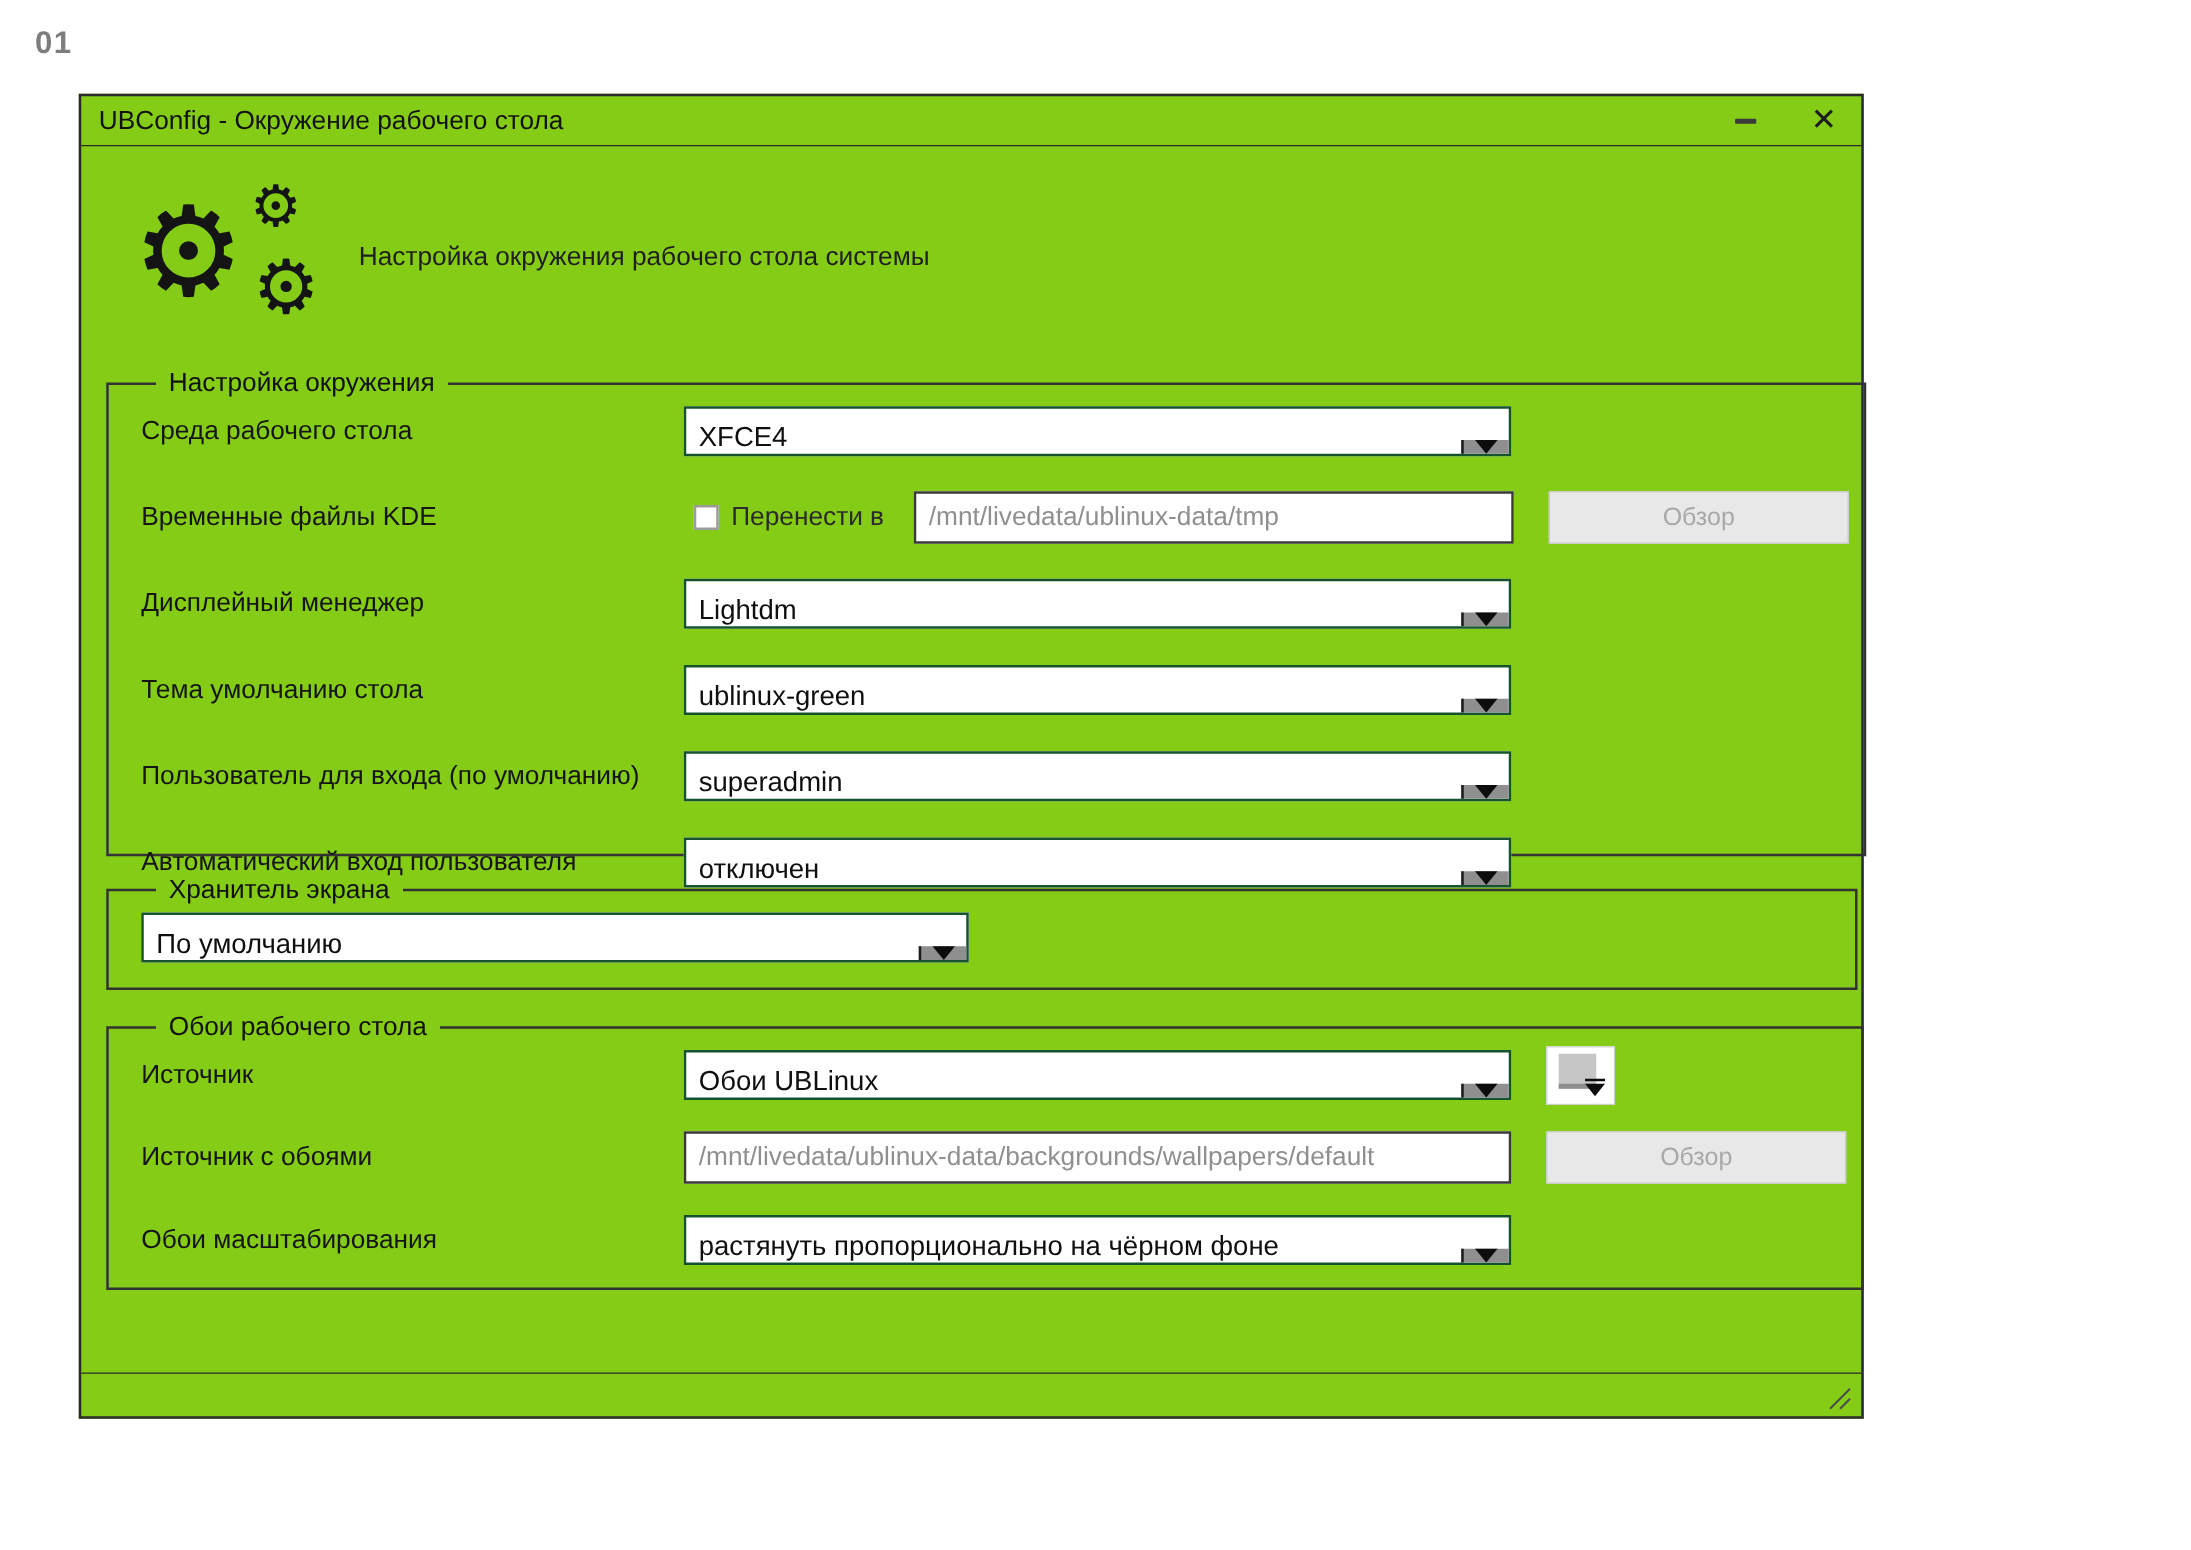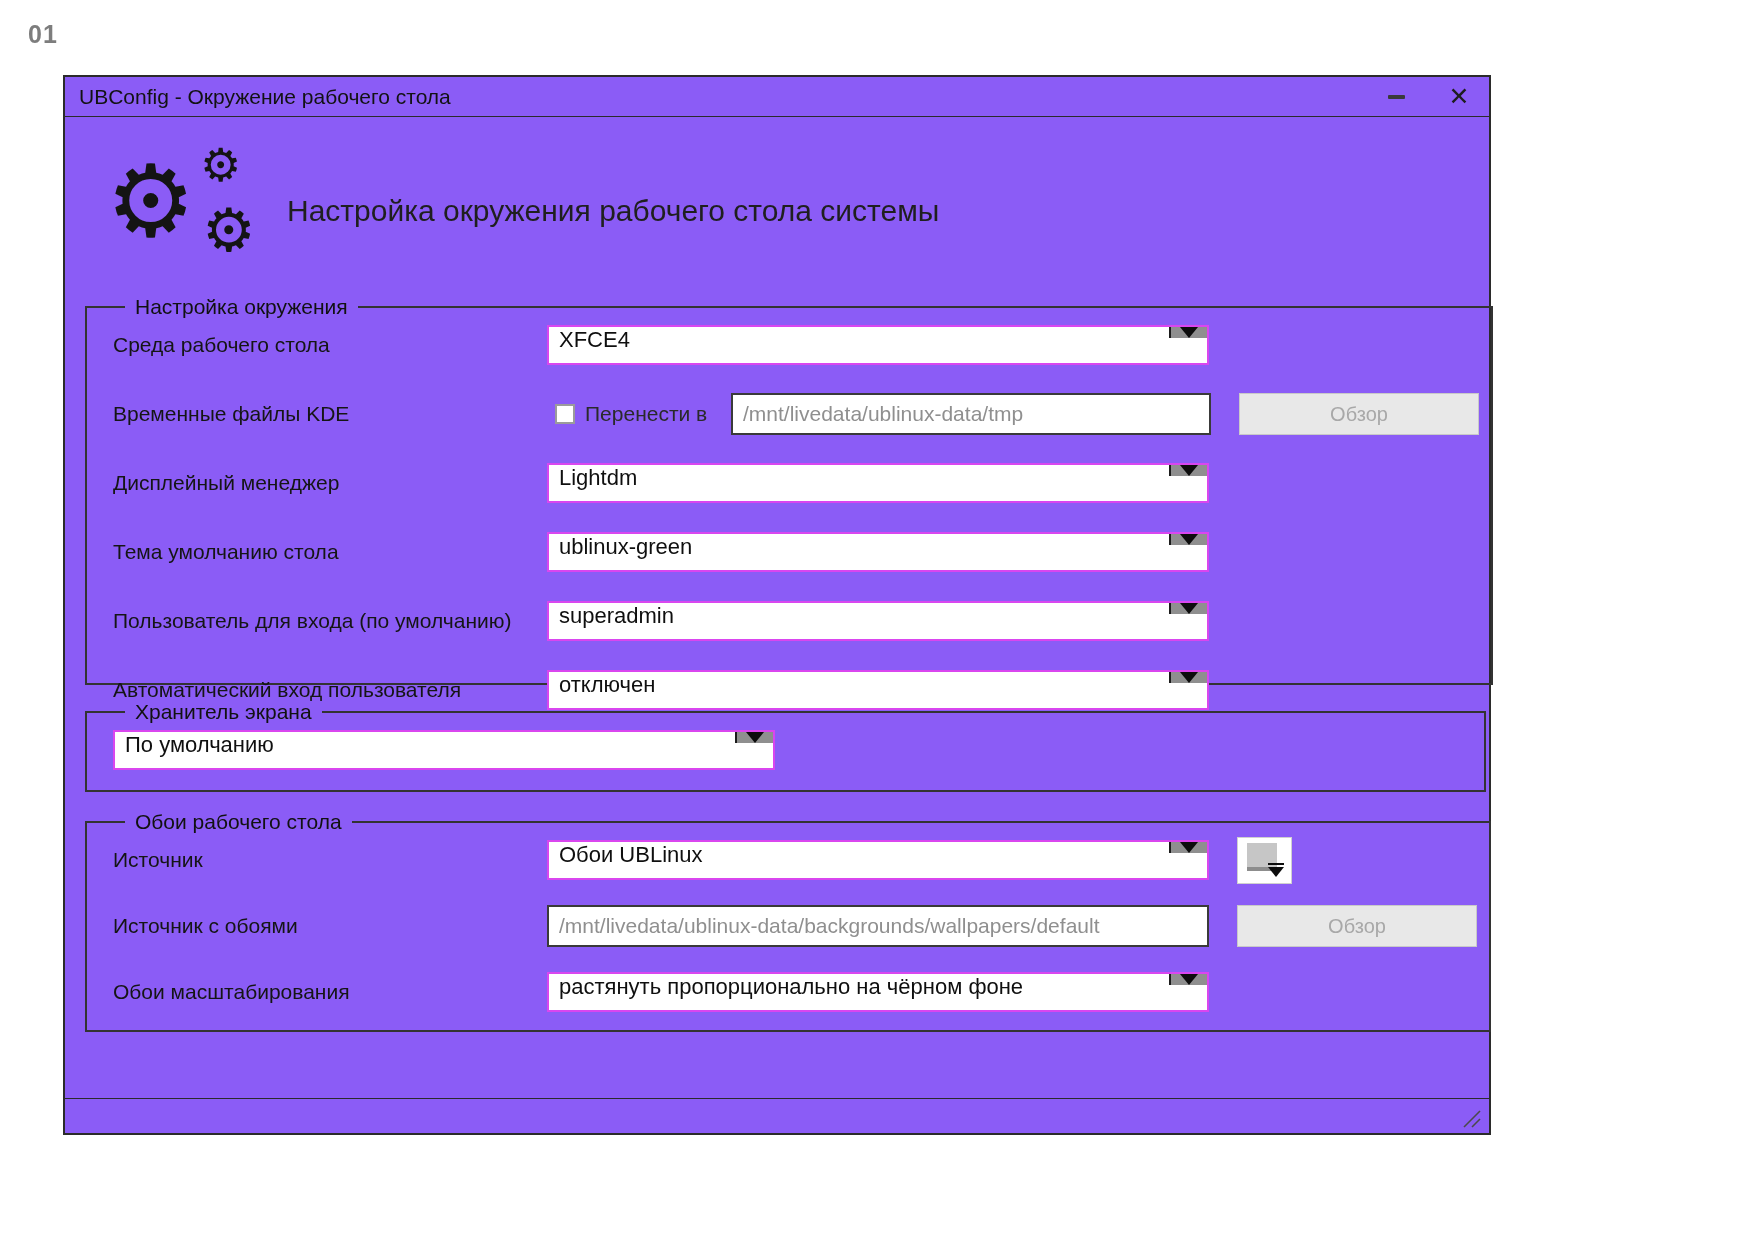--- a/index.html
+++ b/index.html
@@ -21,21 +21,21 @@
     letter-spacing: 1px;
   }
   .window {
     position: absolute;
     left: 63px;
     top: 75px;
     width: 1428px;
     height: 1060px;
     box-sizing: border-box;
     border: 2px solid #2b2b2b;
-    background: #8b5cf6;
+    background: #84cc16;
   }
   
   .titlebar {
     height: 40px;
     box-sizing: border-box;
     border-bottom: 1px solid #2b2b2b;
     display: flex;
     align-items: center;
     padding: 0 18px 0 14px;
   }
@@ -55,21 +55,21 @@
   
   .header { position: absolute; left: 0; top: 41px; width: 100%; height: 178px; }
   .gears {
     position: absolute; left: 47px; top: 30px; width: 140px; height: 118px;
     color: #141414; font-family: "DejaVu Sans", sans-serif; line-height: 1;
   }
   .gears span { position: absolute; }
   .gear-big   { font-size: 100px; left: -6px; top: 4px; }
   .gear-small { font-size: 46px;  left: 88px; top: -6px; }
   .gear-med   { font-size: 60px;  left: 90px; top: 52px; }
-  .subtitle { position: absolute; left: 222px; top: 76px; font-size: 30px; color: #1f1f1f; }
+  .subtitle { position: absolute; left: 222px; top: 76px; font-size: 21px; color: #1f1f1f; }
   
   fieldset.group {
     position: absolute;
     left: 20px;
     right: 3px;
     margin: 0;
     box-sizing: border-box;
     border: 2px solid #333333;
     padding: 6px 12px 0 26px;
     background: transparent;
@@ -83,23 +83,23 @@
   .group-environment { top: 218px; height: 390px; }
   .group-screensaver { top: 623px; height: 92px;  padding-top: 10px; }
   .group-wallpaper   { top: 733px; height: 222px; padding-top: 10px; }
   .row { display: flex; align-items: center; height: 40px; margin-bottom: 29px; }
   .group-wallpaper .row { margin-bottom: 26px; }
   .row-label { width: 434px; flex-shrink: 0; font-size: 21px; color: #151515; }
   
   .combo {
     width: 662px; height: 40px;
     box-sizing: border-box;
-    border: 2px solid #d946ef;
-    background: #ffffff;
-    display: flex; align-items: flex-start;
+    border: 2px solid #14532d;
+    background: #ffffff;
+    display: flex; align-items: flex-end;
     flex-shrink: 0;
   }
   .combo-value {
     flex: 1;
     display: flex; align-items: center;
     padding: 0 10px;
     font-size: 22px; color: #0f0f0f;
     white-space: nowrap; overflow: hidden;
   }
   .combo-btn {

